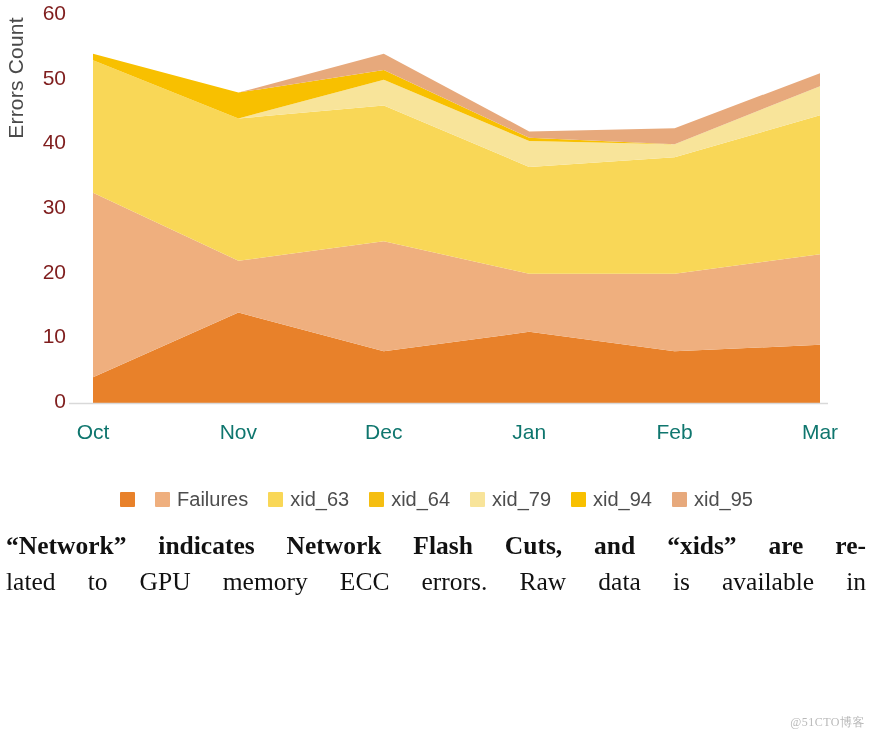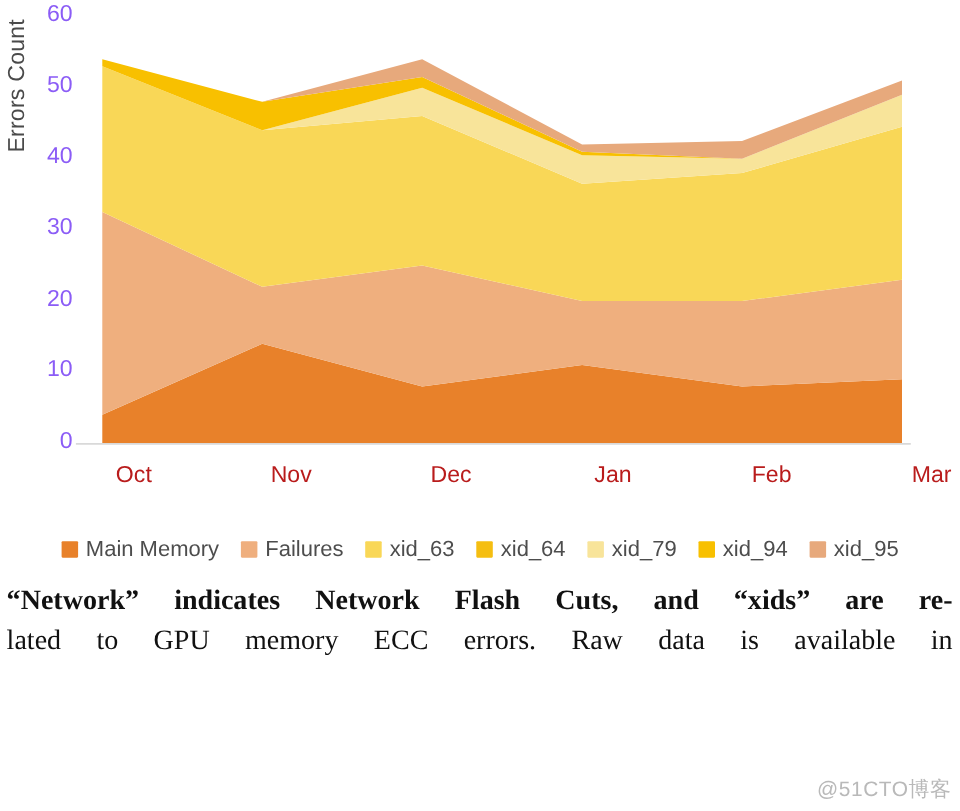--- a/index.html
+++ b/index.html
@@ -44,30 +44,30 @@
     letter-spacing: 0.2px;
     white-space: nowrap;
     font-family: "Liberation Sans", sans-serif;
   }
 
   .tick-y {
     position: absolute;
     width: 52px;
     text-align: right;
     font-size: 21px;
-    color: #8b5cf6;
+    color: #7f1d1d;
     font-family: "Liberation Sans", sans-serif;
   }
 
   .tick-x {
     position: absolute;
     width: 90px;
-    text-align: right;
+    text-align: center;
     font-size: 21px;
-    color: #b91c1c;
+    color: #0f766e;
     font-family: "Liberation Sans", sans-serif;
   }
 
   
   #legend {
     position: absolute;
     left: 0;
     top: 482px;
     width: 873px;
     height: 34px;
@@ -111,23 +111,23 @@
   }
   #caption .lastline {
     text-align: left;
   }
 
   
   #watermark {
     position: absolute;
     right: 8px;
     bottom: 6px;
-    font-size: 19px;
+    font-size: 12px;
     color: #b9b9b9;
-    font-family: Liberation Sans, sans-serif;
+    font-family: Liberation Serif, serif;
     letter-spacing: 0.5px;
   }
 </style>
 </head>
 <body>
 
 <div id="figure">
 
   <svg id="chart-svg" viewBox="0 0 873 460" preserveAspectRatio="none">
     <g id="areas">
@@ -159,21 +159,20 @@
       <div class="tick-x" style="left: 193.4px; top: 420px;">Nov</div>
       <div class="tick-x" style="left: 338.8px; top: 420px;">Dec</div>
       <div class="tick-x" style="left: 484.2px; top: 420px;">Jan</div>
       <div class="tick-x" style="left: 629.6px; top: 420px;">Feb</div>
       <div class="tick-x" style="left: 775px; top: 420px;">Mar</div>
     </div>
 
   <div id="legend">
       <div class="legend-item">
         <span class="legend-swatch" style="background: rgb(232, 129, 42);"></span>
-        <span class="legend-text">Main Memory</span>
       </div>
       <div class="legend-item">
         <span class="legend-swatch" style="background: rgb(239, 175, 126);"></span>
         <span class="legend-text">Failures</span>
       </div>
       <div class="legend-item">
         <span class="legend-swatch" style="background: rgb(249, 215, 87);"></span>
         <span class="legend-text">xid_63</span>
       </div>
       <div class="legend-item">

